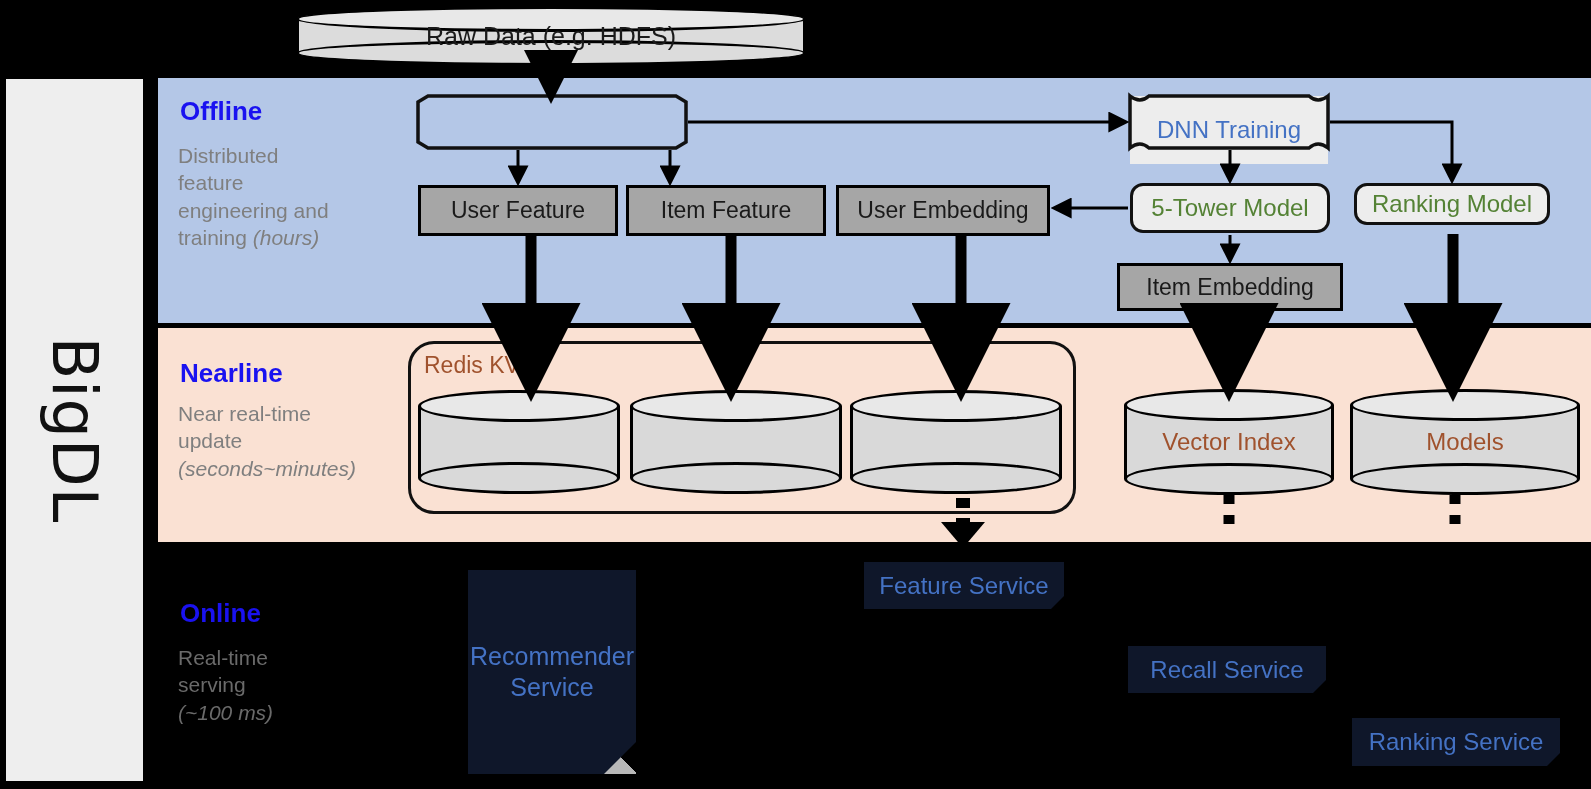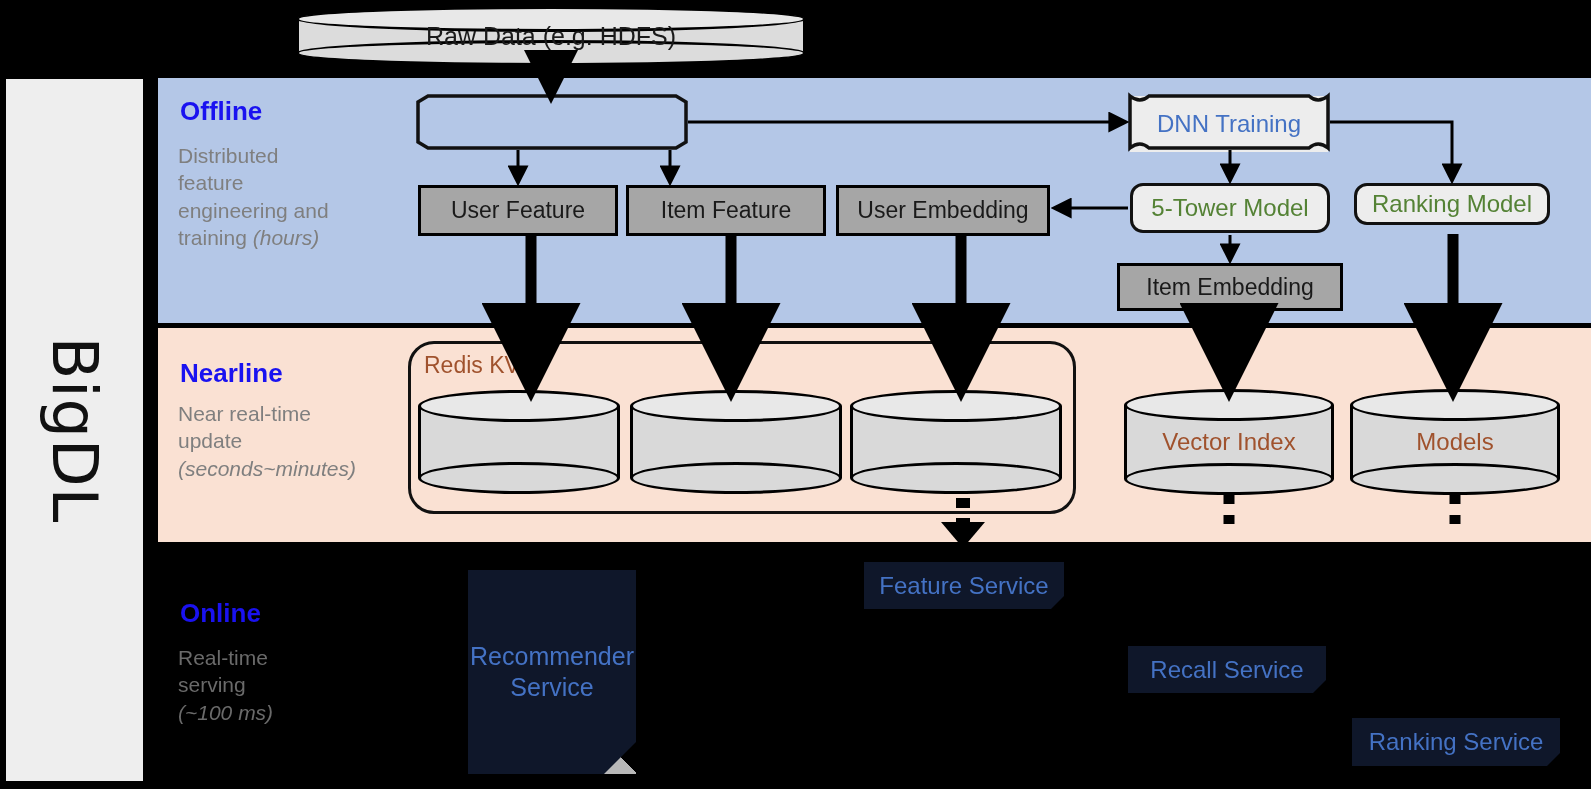--- a/index.html
+++ b/index.html
@@ -122,21 +122,21 @@
   </div>
 
   <div id="raw-data">
     <div class="rbody"></div>
     <div class="rbot"></div>
     <div class="rtop"></div>
     <div class="rlabel">Raw Data (e.g. HDFS)</div>
   </div>
 
 
-  <div class="node" id="dnn-training" style="left:1130px;top:96px;width:198px;height:56px;">
+  <div class="node" id="dnn-training" style="left:1130px;top:96px;width:198px;height:68px;">
     <span class="blue-txt" style="font-size:24px;">DNN Training</span>
   </div>
 
   <div class="node gray-box" style="left:418px;top:185px;width:200px;height:51px;">
     <span>User Feature</span>
   </div>
 
   <div class="node gray-box" style="left:626px;top:185px;width:200px;height:51px;">
     <span>Item Feature</span>
   </div>
@@ -176,21 +176,21 @@
     <div class="top"></div>
   </div>
 
   <div class="cyl" style="left:1124px;top:389px;width:210px;height:106px;">
     <div class="body"></div>
     <div class="bot"></div>
     <div class="top"></div>
     <div class="cap">Vector Index</div>
   </div>
 
-  <div class="cyl" style="left:1350px;top:389px;width:210px;height:106px;">
+  <div class="cyl" style="left:1350px;top:389px;width:210px;height:106px;padding-left:20px;">
     <div class="body"></div>
     <div class="bot"></div>
     <div class="top"></div>
     <div class="cap">Models</div>
   </div>
 
   <div class="note" id="recommender-service">
     <div>
       <div>Recommender</div>
       <div>Service</div>

